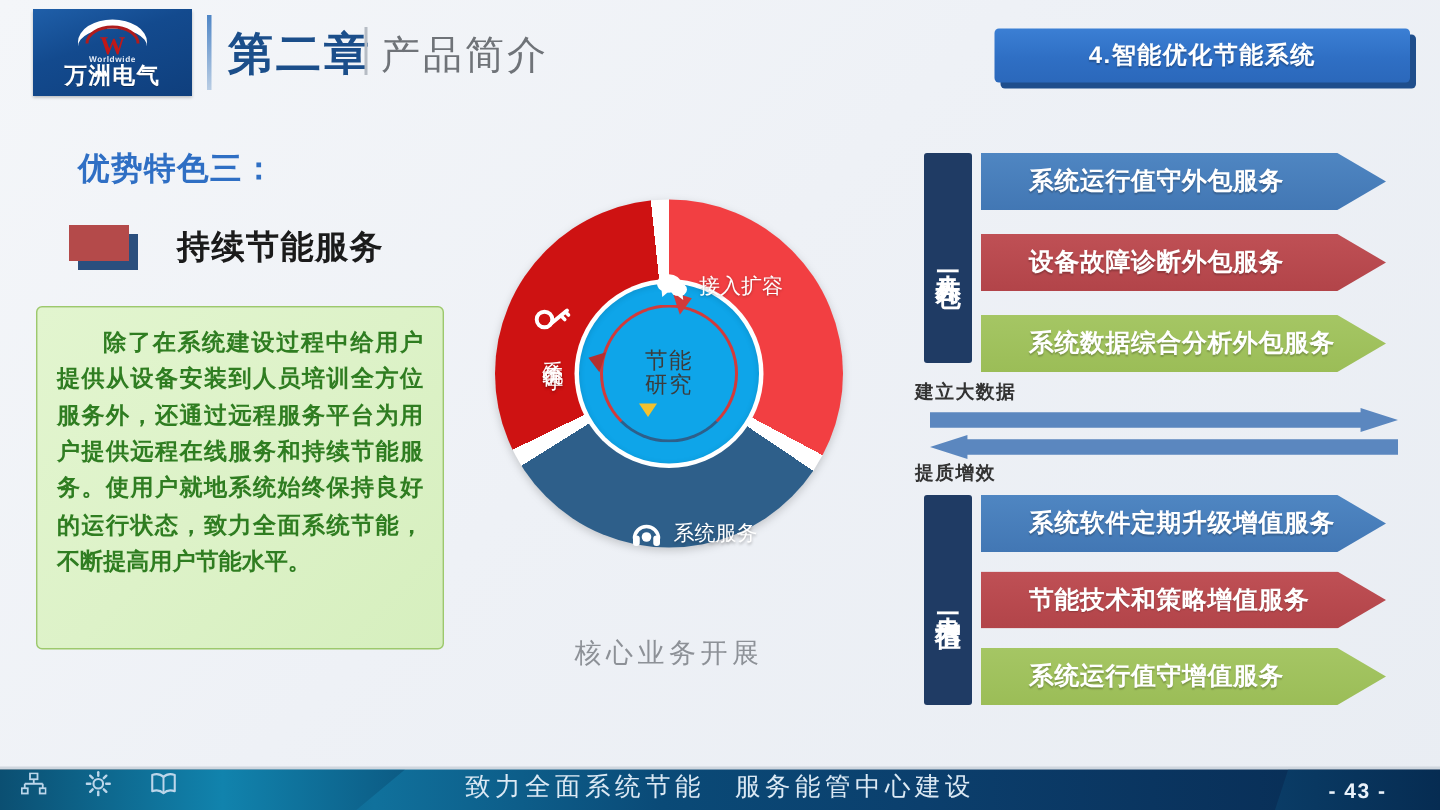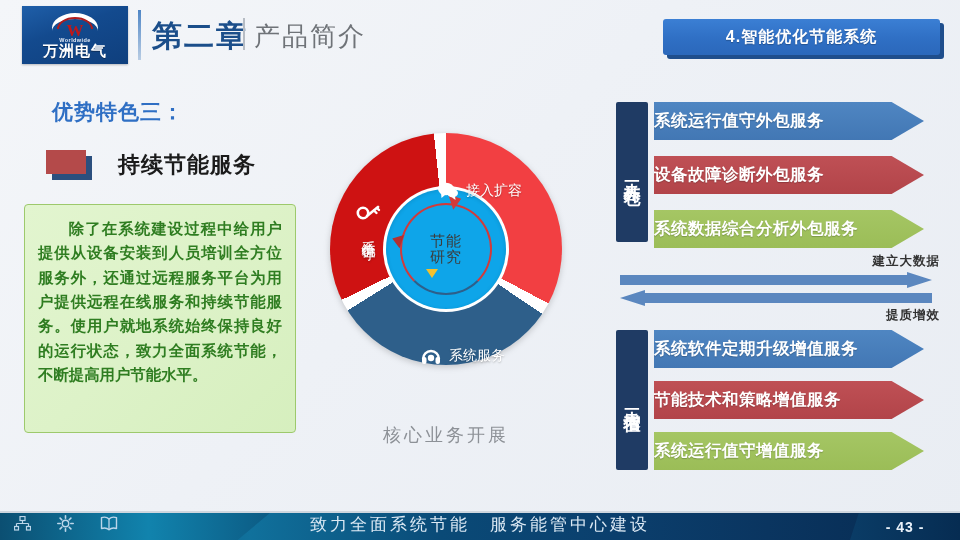--- a/index.html
+++ b/index.html
@@ -99,28 +99,28 @@
   .vlabel span{writing-mode:vertical-rl;text-orientation:upright;color:#fff;
     font-size:17px;font-weight:bold;letter-spacing:3px;}
   .vlabel.a{left:616px;top:102px;height:140px;}
   .vlabel.b{left:616px;top:330px;height:140px;}
 
   .chev{position:absolute;left:654px;width:270px;height:38px;
     display:flex;align-items:center;
     clip-path:polygon(0 0,88% 0,100% 50%,88% 100%,0 100%);
     box-shadow:0 1px 2px rgba(0,0,0,.12);}
   .chev span{color:#fff;font-size:16.5px;font-weight:bold;letter-spacing:.5px;
-    padding-left:0;text-shadow:0 1px 1px rgba(0,0,0,.22);}
+    padding-left:32px;text-shadow:0 1px 1px rgba(0,0,0,.22);}
   .c-blue{background:linear-gradient(180deg,#4f86c2 0%,#4277b4 100%);}
   .c-red{background:linear-gradient(180deg,#bf5055 0%,#b24449 100%);}
   .c-green{background:linear-gradient(180deg,#a5c664 0%,#9bbd57 100%);}
 
   
   .mid{position:absolute;left:610px;top:253px;width:330px;height:66px;}
-  .mid-lab{position:absolute;width:100%;text-align:right;font-size:12.5px;color:#333;font-weight:bold;letter-spacing:1px;}
+  .mid-lab{position:absolute;width:100%;text-align:left;font-size:12.5px;color:#333;font-weight:bold;letter-spacing:1px;}
   .arr-r{position:absolute;left:10px;top:19px;width:312px;height:16px;background:#5b87bf;
     clip-path:polygon(0 18%,92% 18%,92% 0,100% 50%,92% 100%,92% 82%,0 82%);}
   .arr-l{position:absolute;left:10px;top:37px;width:312px;height:16px;background:#5b87bf;
     clip-path:polygon(100% 18%,8% 18%,8% 0,0 50%,8% 100%,8% 82%,100% 82%);}
 
   
   .footer{position:absolute;left:0;bottom:0;width:960px;height:27px;
     background:linear-gradient(90deg,#04354f 0%,#0a5f86 16%,#10719c 26%,#0a4a77 46%,#0b3f6d 64%,#0a3560 80%,#072a50 100%);}
   .foot-accent{position:absolute;left:0;bottom:0;width:270px;height:27px;
     background:linear-gradient(90deg,#0b4f72 0%,#1183ad 55%,#0c5b84 100%);

